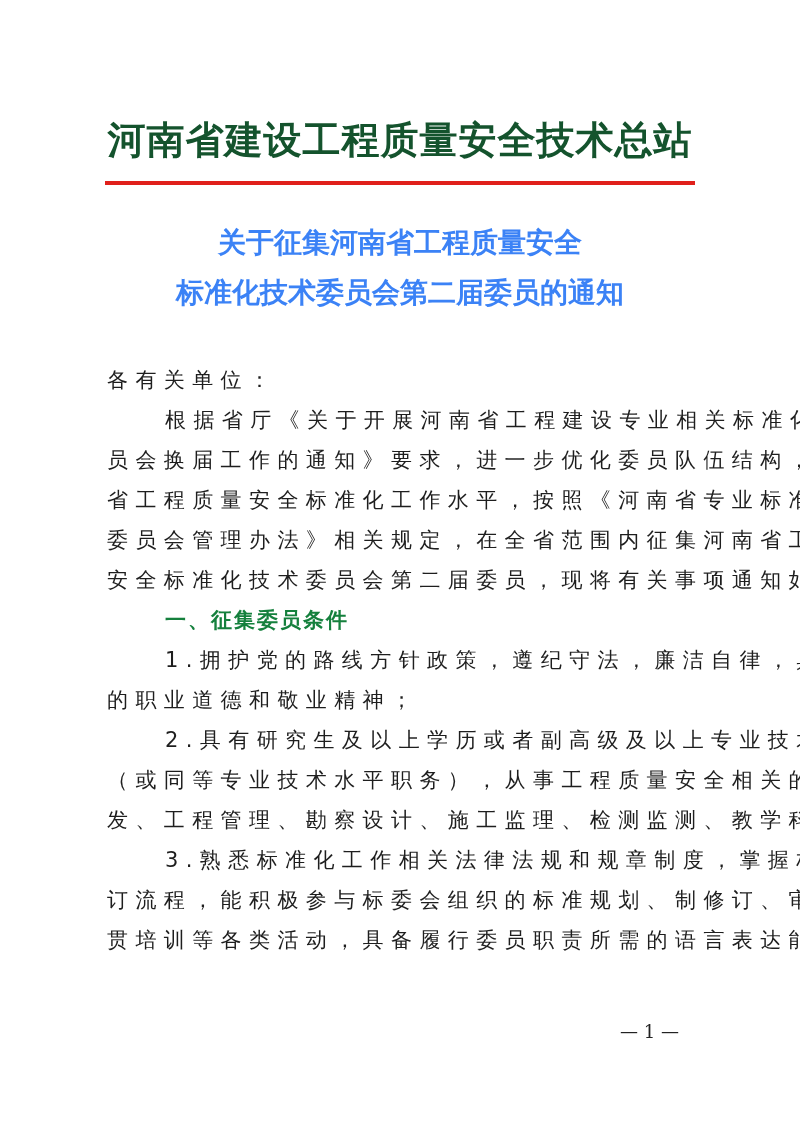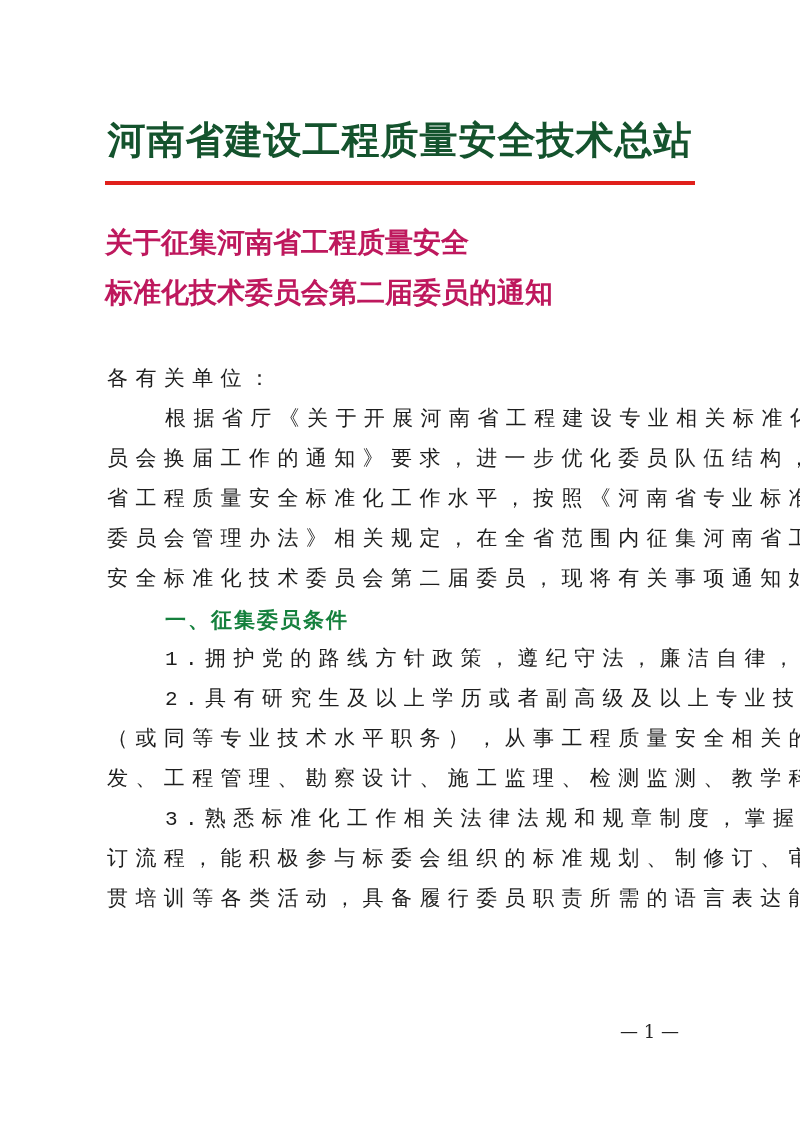--- a/index.html
+++ b/index.html
@@ -42,44 +42,44 @@
       top: 181px;
       width: 590px;
       height: 4px;
       background: #e0201b;
     }
     .doc-title {
       position: absolute;
       left: 105px;
       top: 218px;
       width: 590px;
+      text-align: center;
       font-family: "DejaVu Serif", "Liberation Serif", serif;
       font-weight: bold;
       font-size: 28px;
       line-height: 50px;
-      color: #be185d;
+      color: #3b82f6;
       letter-spacing: 0px;
     }
     .doc-title div { white-space: nowrap; }
     .body-text {
       position: absolute;
       left: 107px;
       top: 360px;
       width: 590px;
       font-family: "DejaVu Sans", "Liberation Sans", sans-serif;
       font-size: 21px;
       line-height: 40px;
       color: #1e1e1e;
       letter-spacing: 7.4px;
     }
     .line {
       height: 40px;
       white-space: nowrap;
       overflow: visible;
-      font-family: Liberation Mono, monospace;
     }
     .indent { padding-left: 58px; }
     .heading {
       font-family: "DejaVu Sans", "Liberation Sans", sans-serif;
       font-weight: bold;
       letter-spacing: 2px;
       color: #15803d;
     }
     .page-number {
       position: absolute;
@@ -109,20 +109,21 @@
 
   <div class="body-text">
     <div class="line">各有关单位：</div>
     <div class="line indent">根据省厅《关于开展河南省工程建设专业相关标准化技术委</div>
     <div class="line">员会换届工作的通知》要求，进一步优化委员队伍结构，提升我</div>
     <div class="line">省工程质量安全标准化工作水平，按照《河南省专业标准化技术</div>
     <div class="line">委员会管理办法》相关规定，在全省范围内征集河南省工程质量</div>
     <div class="line">安全标准化技术委员会第二届委员，现将有关事项通知如下：</div>
     <div class="line indent heading">一、征集委员条件</div>
     <div class="line indent">1.拥护党的路线方针政策，遵纪守法，廉洁自律，具有良好</div>
+    <div class="line">的职业道德和敬业精神；</div>
     <div class="line indent">2.具有研究生及以上学历或者副高级及以上专业技术职称</div>
     <div class="line">（或同等专业技术水平职务），从事工程质量安全相关的技术研</div>
     <div class="line">发、工程管理、勘察设计、施工监理、检测监测、教学科研等，</div>
     <div class="line indent">3.熟悉标准化工作相关法律法规和规章制度，掌握标准制修</div>
     <div class="line">订流程，能积极参与标委会组织的标准规划、制修订、审查、宣</div>
     <div class="line">贯培训等各类活动，具备履行委员职责所需的语言表达能力和文</div>
   </div>
 
   <div class="page-number">— 1 —</div>
 

